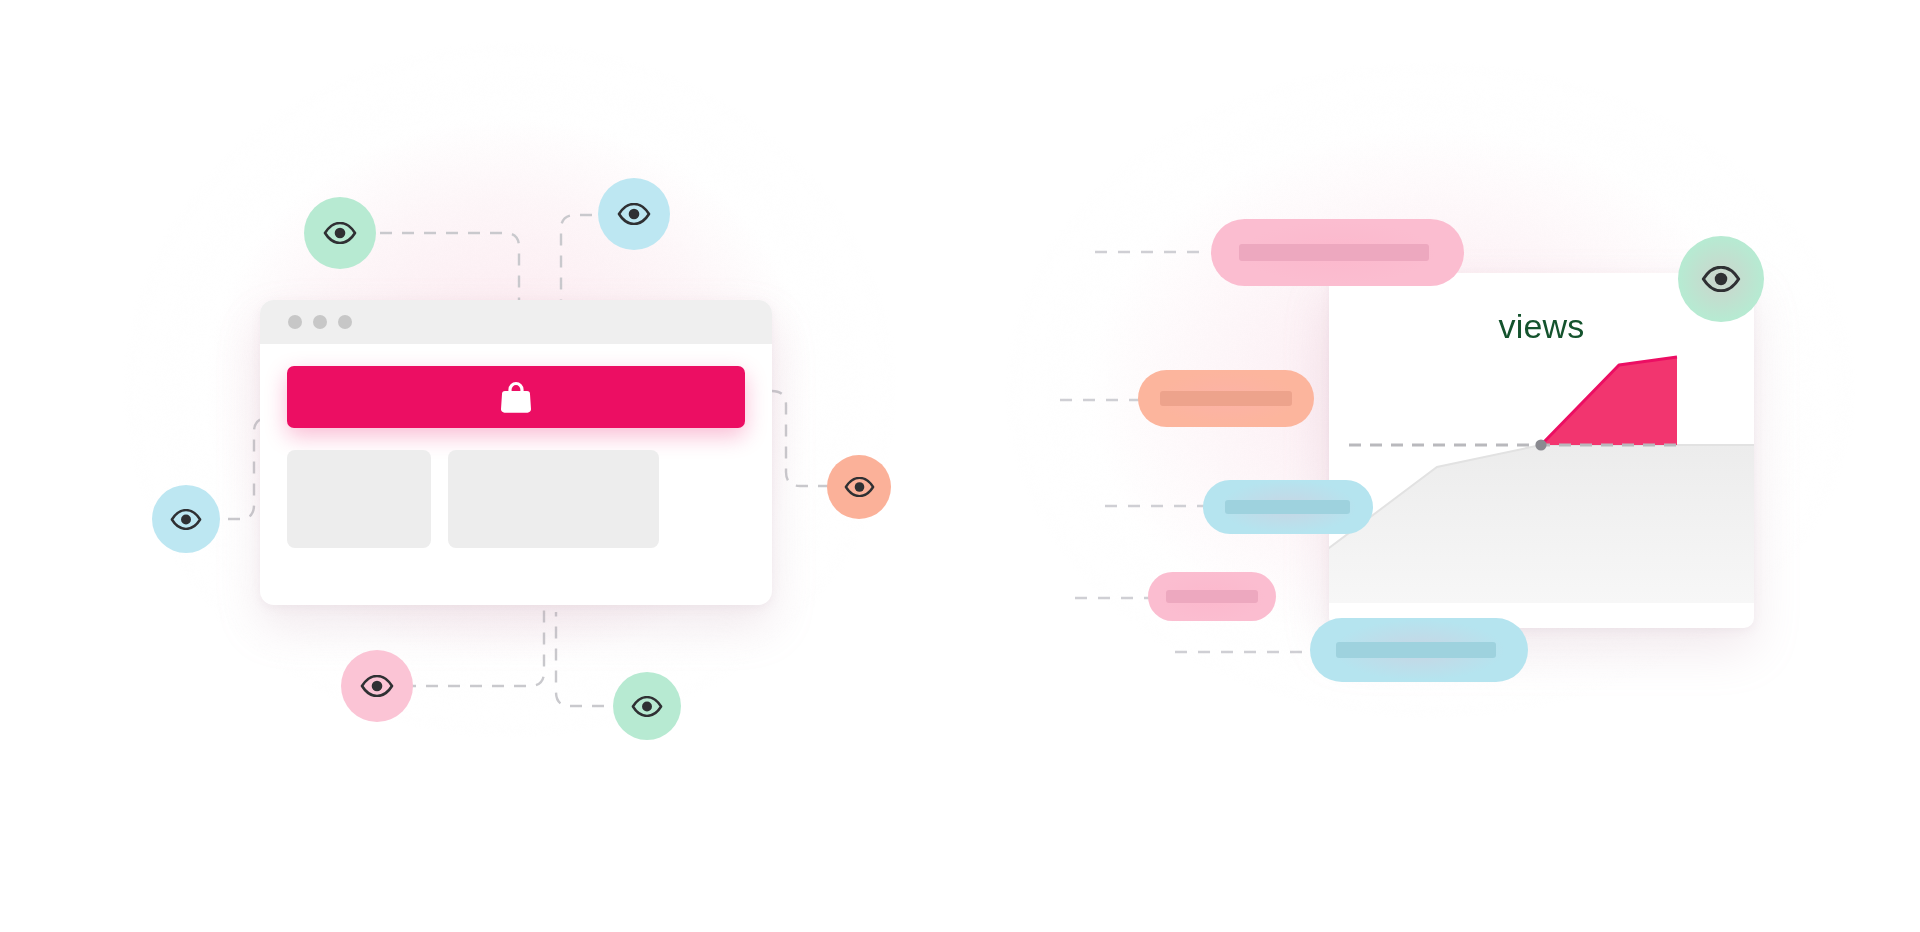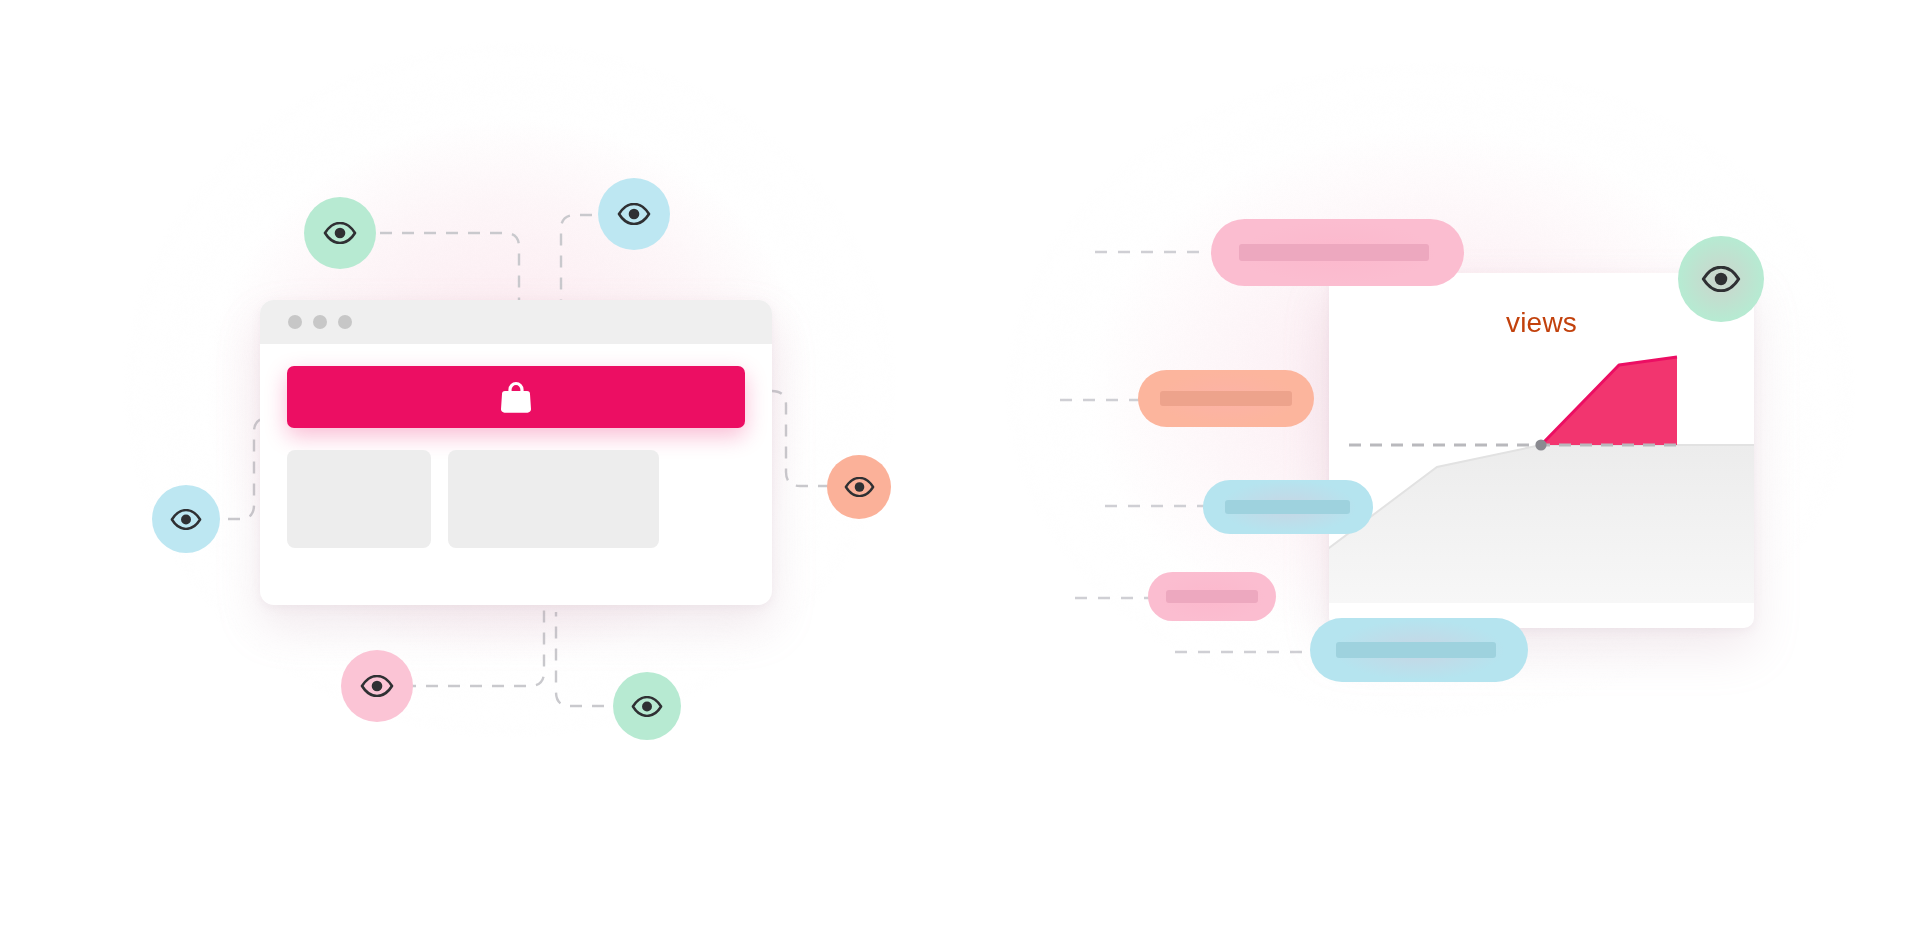--- a/index.html
+++ b/index.html
@@ -67,21 +67,21 @@
   .tile.large{width:211px;}
 
   
   .chart-card{
     position:absolute;background:#fff;border-radius:10px;
     box-shadow:0 22px 48px rgba(190,150,170,.20), 0 3px 10px rgba(180,150,165,.10);
     overflow:hidden;
   }
   .chart-title{
     position:absolute;left:0;right:0;top:34px;text-align:center;
-    font-size:28px;color:#c2410c;font-family:"Liberation Sans", sans-serif;letter-spacing:.2px;
+    font-size:34px;color:#14532d;font-family:"Liberation Sans", sans-serif;letter-spacing:.2px;
   }
   .chart-svg{position:absolute;left:0;top:0;}
 
   
   .pill{position:absolute;border-radius:999px;display:flex;align-items:center;}
   .pill::after{
     content:"";position:absolute;inset:-10px;border-radius:999px;
     background:radial-gradient(closest-side, rgba(255,170,195,.25), rgba(255,255,255,0) 72%);
     z-index:-1;
   }

